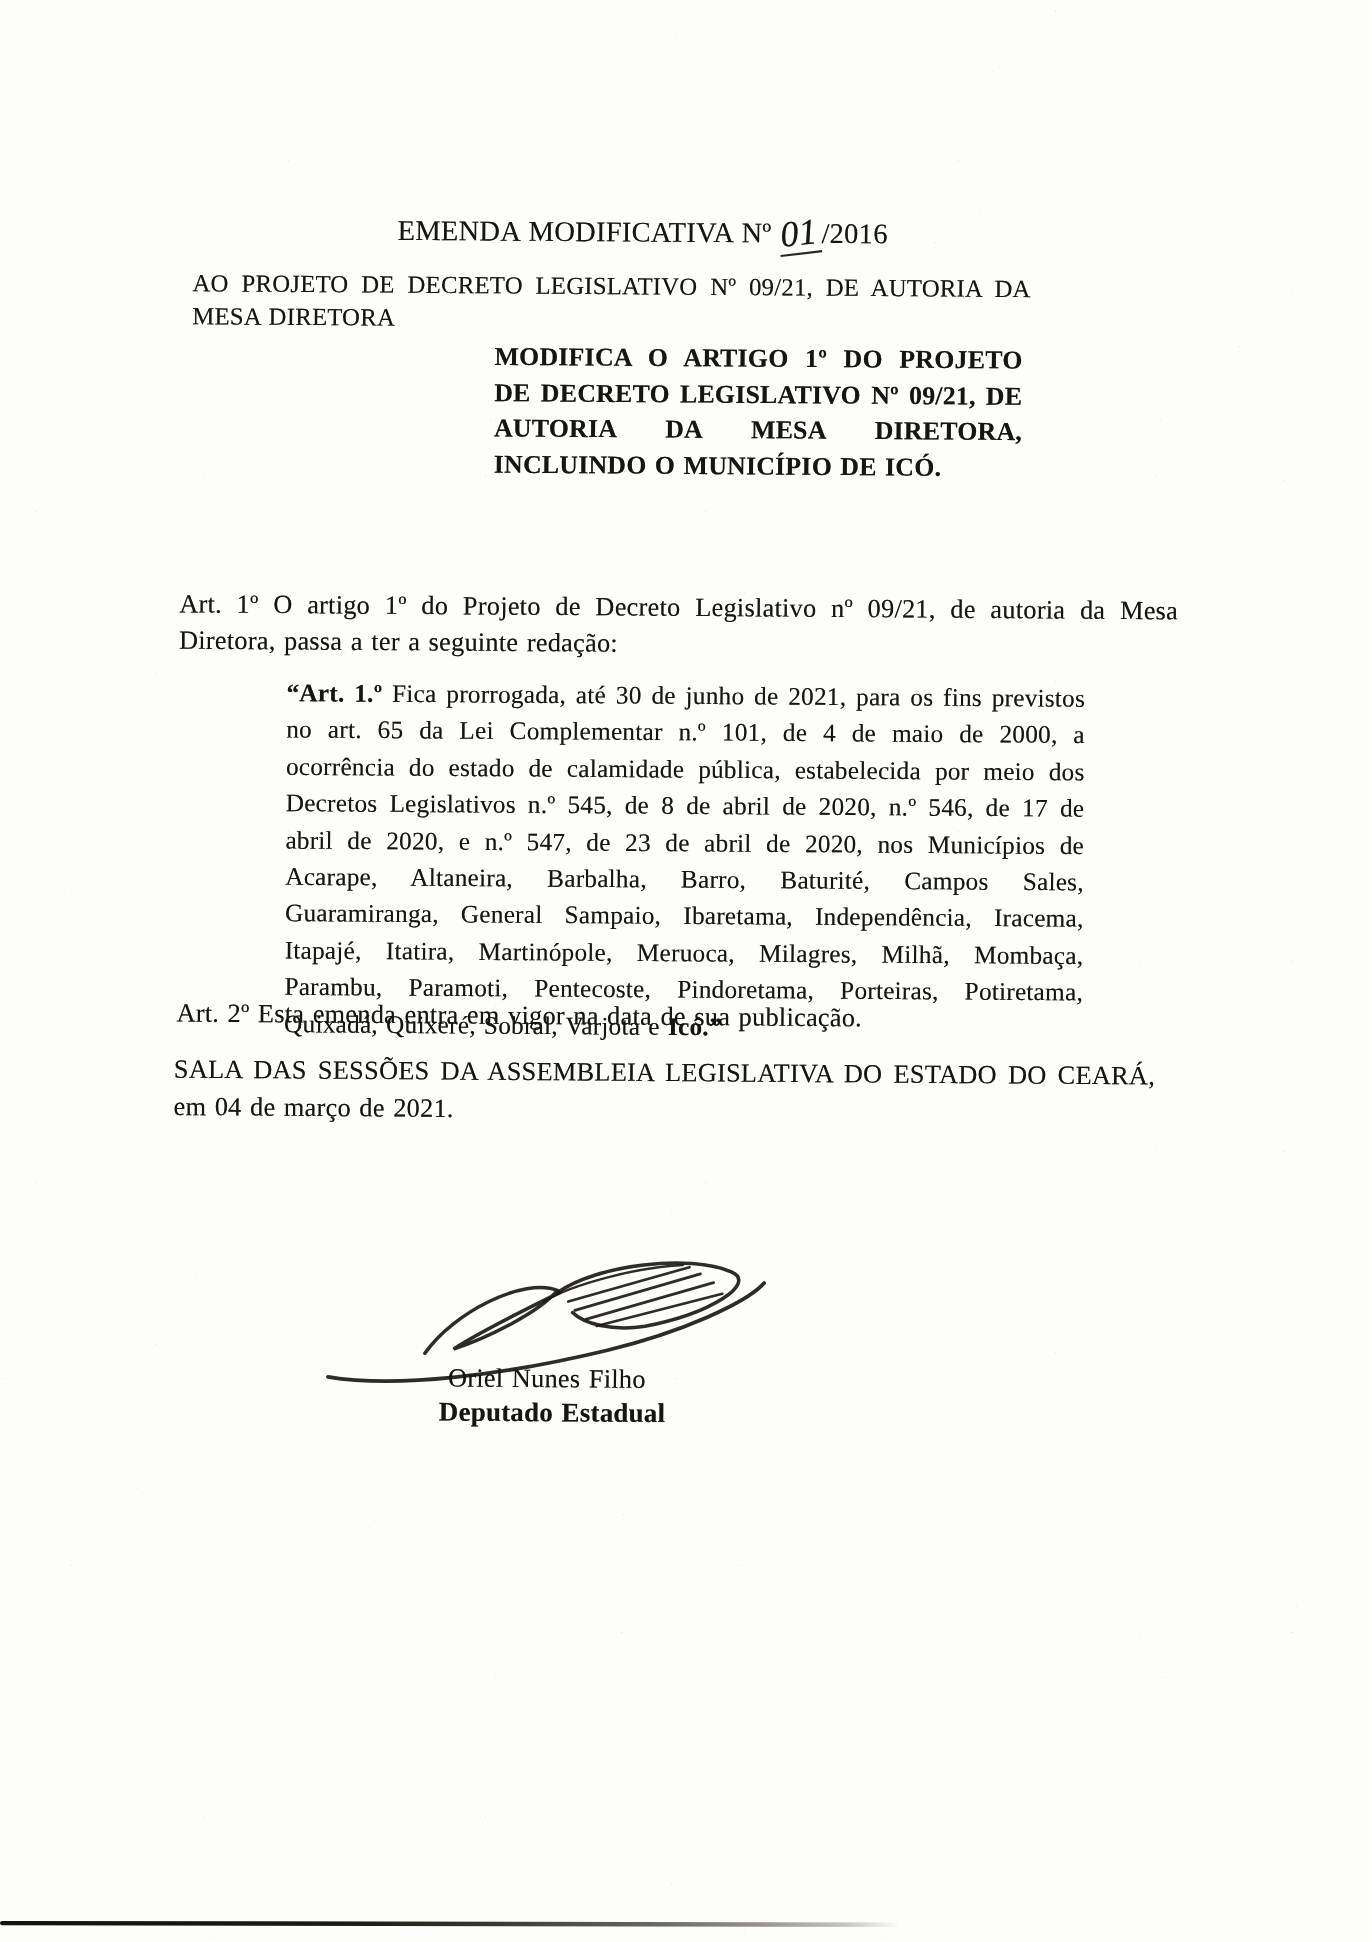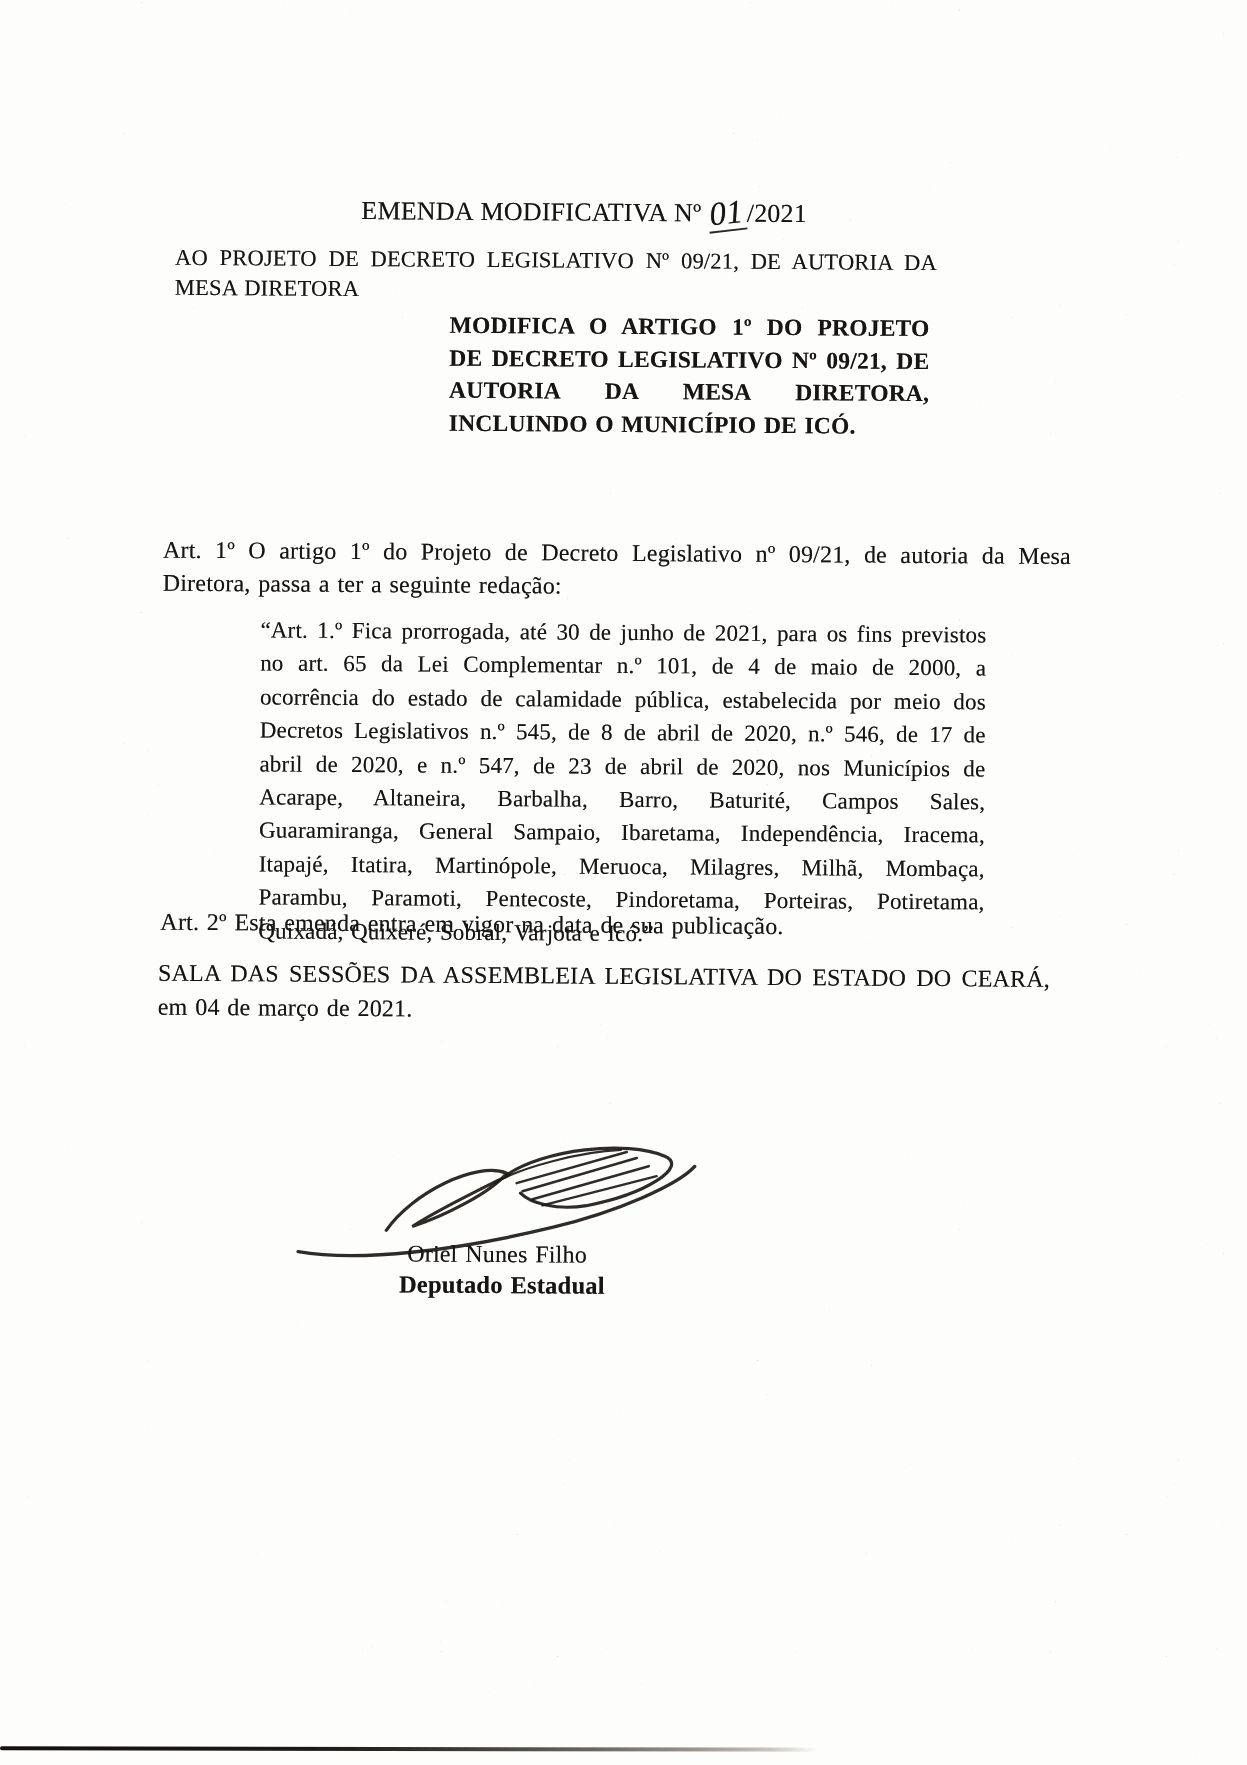--- a/index.html
+++ b/index.html
@@ -68,21 +68,21 @@
     line-height: 33px;
     text-align: justify;
   }
   .quote {
     left: 264px; top: 612px;
     width: 726px;
     font-size: 23px;
     line-height: 33.4px;
     text-align: justify;
   }
-  .quote .b { font-weight: normal; }
+  .quote .b { font-weight: bold; }
   .art2 {
     left: 166px; top: 905px;
     width: 908px;
     font-size: 24px;
     line-height: 33px;
   }
   .sala {
     left: 164px; top: 955px;
     width: 892px;
     font-size: 24px;
@@ -150,21 +150,21 @@
                   1.1 1.1 1.1 0 -2.65"></feColorMatrix>
       </filter>
     </defs>
     <rect width="1247" height="1765" filter="url(#spk)"></rect>
     <rect width="1247" height="1765" filter="url(#spk2)" opacity="0.5"></rect>
   </svg>
 
   <div class="doc">
 
     <div class="block title-line">
-      <span>EMENDA MODIFICATIVA Nº</span><span class="hand-number">01</span><span>/2021</span>
+      <span>EMENDA MODIFICATIVA Nº</span><span class="hand-number">01</span><span>/2016</span>
     </div>
 
     <div class="block addressee">AO PROJETO DE DECRETO LEGISLATIVO Nº 09/21, DE AUTORIA DA MESA DIRETORA</div>
 
     <div class="block ementa">MODIFICA O ARTIGO 1º DO PROJETO DE DECRETO LEGISLATIVO Nº 09/21, DE AUTORIA DA MESA DIRETORA, INCLUINDO O MUNICÍPIO DE ICÓ.</div>
 
     <div class="block art1">Art. 1º O artigo 1º do Projeto de Decreto Legislativo nº 09/21, de autoria da Mesa Diretora, passa a ter a seguinte redação:</div>
 
     <div class="block quote">
       <span class="b">“Art. 1.º</span><span> Fica prorrogada, até 30 de junho de 2021, para os fins previstos no art. 65 da Lei Complementar n.º 101, de 4 de maio de 2000, a ocorrência do estado de calamidade pública, estabelecida por meio dos Decretos Legislativos n.º 545, de 8 de abril de 2020, n.º 546, de 17 de abril de 2020, e n.º 547, de 23 de abril de 2020, nos Municípios de Acarape, Altaneira, Barbalha, Barro, Baturité, Campos Sales, Guaramiranga, General Sampaio, Ibaretama, Independência, Iracema, Itapajé, Itatira, Martinópole, Meruoca, Milagres, Milhã, Mombaça, Parambu, Paramoti, Pentecoste, Pindoretama, Porteiras, Potiretama, Quixadá, Quixeré, Sobral, Varjota e </span><span class="b">Icó.”</span>

